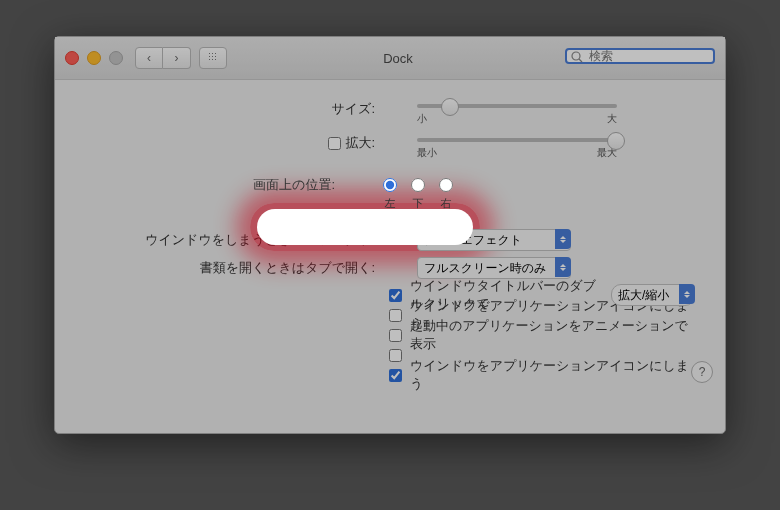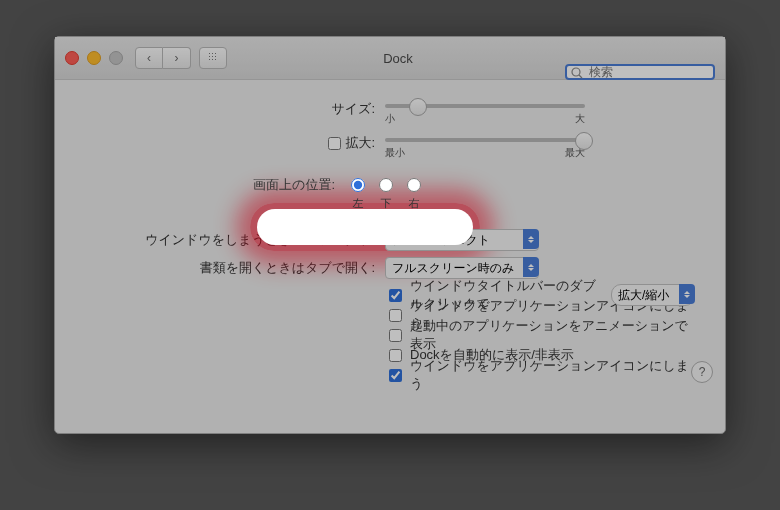--- a/index.html
+++ b/index.html
@@ -9,25 +9,25 @@
 .light{width:12px;height:12px;border-radius:50%;}
 .close-l{background:#ff5f57;border:1px solid #e33e32;}
 .min-l{background:#ffbd2e;border:1px solid #e09e21;}
 .max-l{background:#c4c4c4;border:1px solid #a9a9a9;}
 .nav{position:absolute;left:80px;top:10px;display:flex;}
 .nav button{width:28px;height:22px;border:1px solid #b8b8b8;background:linear-gradient(#fdfdfd,#e8e8e8);font-size:12px;color:#6a6a6a;padding:0;}
 .nav button:first-child{border-radius:4px 0 0 4px;}
 .nav button:nth-child(2){border-radius:0 4px 4px 0;border-left:none;}
 .grid-btn{margin-left:8px;border-radius:4px !important;border-left:1px solid #b8b8b8 !important;}
 .title{position:absolute;left:16px;right:0;text-align:center;font-size:13px;color:#4a4a4a;pointer-events:none;}
-.search-wrap{position:absolute;right:10px;top:25px;width:150px;height:16px;}
+.search-wrap{position:absolute;right:10px;top:9px;width:150px;height:16px;}
 .search{width:100%;height:100%;border:2px solid #4a7dd6;border-radius:4px;background:#fff;font-size:12px;padding:0 4px 0 22px;box-sizing:border-box;outline:none;}
 .search-ic{position:absolute;left:6px;top:5px;width:12px;height:12px;}
 .content{position:relative;padding:18px 30px 10px;}
-.row{display:flex;align-items:flex-start;margin-bottom:6px;}
+.row{display:flex;align-items:flex-start;margin-bottom:6px;gap:32px;}
 .lbl{width:290px;text-align:right;font-size:13px;color:#333;padding-right:10px;padding-top:2px;}
 .ctrl{flex:1;position:relative;}
 .slider-track{position:relative;width:200px;height:4px;background:#b8b8b8;border-radius:2px;margin-top:6px;}
 .slider-knob{position:absolute;top:-6px;width:16px;height:16px;background:linear-gradient(#fff,#e8e8e8);border:1px solid #a8a8a8;border-radius:50%;}
 .slider-lbls{width:200px;display:flex;justify-content:space-between;font-size:10px;color:#555;margin-top:4px;}
 .chk{vertical-align:middle;margin-right:4px;accent-color:#2f6fd9;}
 .select{appearance:none;-webkit-appearance:none;width:140px;height:20px;border:1px solid #c0c0c0;border-radius:4px;background:#f6f6f6;font-size:12px;padding:0 6px;position:relative;}
 .sel-wrap{display:inline-flex;position:relative;}
 .sel-arr{width:16px;height:20px;background:#4a7dd6;border-radius:0 4px 4px 0;position:absolute;right:0;top:0;display:flex;flex-direction:column;align-items:center;justify-content:center;}
 .sel-arr:before{content:"";border:3px solid transparent;border-bottom-color:#fff;margin-bottom:1px;}
@@ -148,21 +148,20 @@
         <div class="line">
           <input type="checkbox" class="chk" style="">
           <span>ウインドウをアプリケーションアイコンにしまう</span>
         </div>
         <div class="line">
           <input type="checkbox" class="chk" style="">
           <span>起動中のアプリケーションをアニメーションで表示</span>
         </div>
         <div class="line">
           <input type="checkbox" class="chk" style="">
-          <span>Dockを自動的に表示/非表示</span>
         </div>
         <div class="line">
           <input type="checkbox" class="chk" checked="" style="">
           <span>ウインドウをアプリケーションアイコンにしまう</span>
         </div>
       </div>
 
     <div class="help">?</div>
   </div>
 </div>

